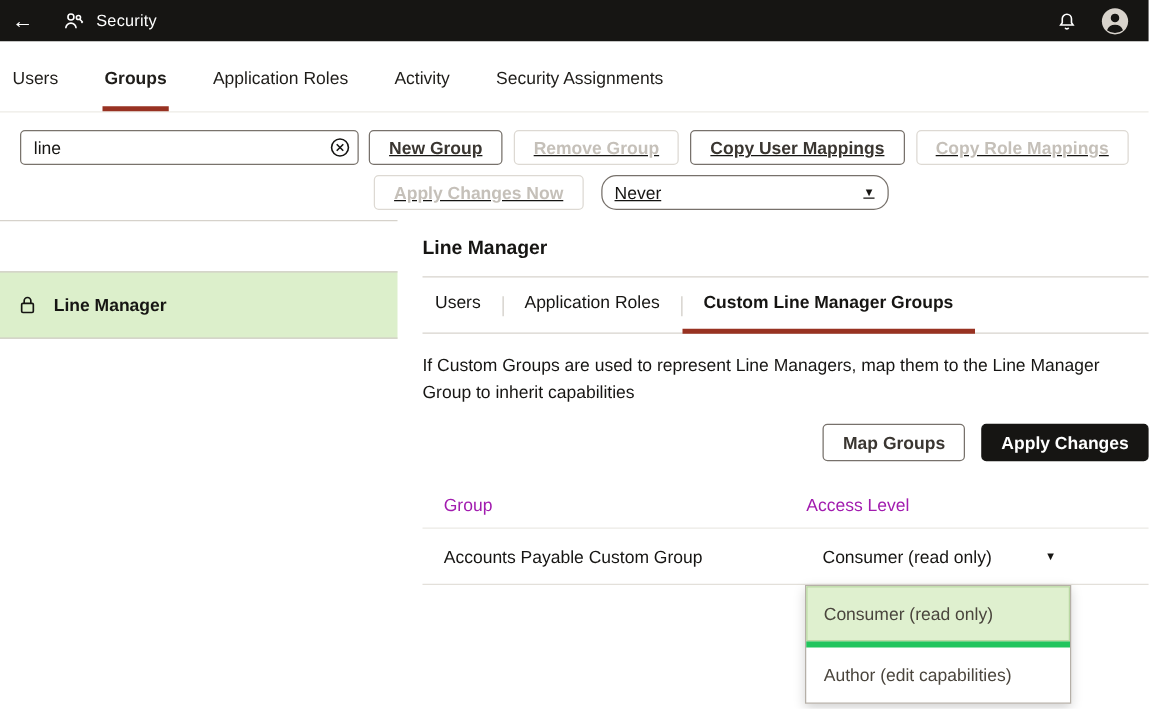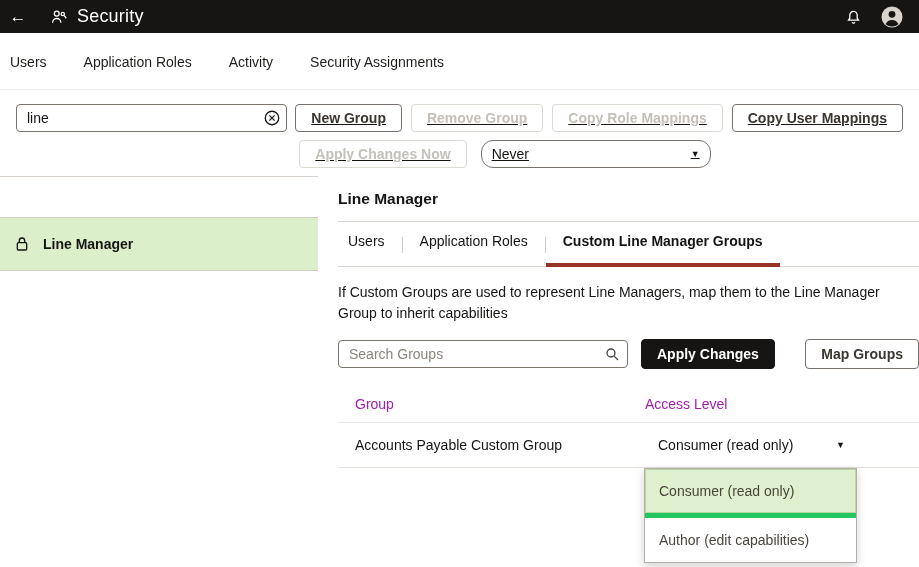--- a/index.html
+++ b/index.html
@@ -7,21 +7,21 @@
   body {
     font-family:"Liberation Sans", sans-serif;
     font-size:14px; color:#161513; background:#fff;
     overflow:hidden; position:relative;
   }
 
   
   .topbar { height:33px; background:#161513; display:flex; align-items:center; color:#fff; padding-right:6px; }
   .back-btn { width:36px; height:33px; background:none; border:none; color:#fff; font-size:17px; cursor:pointer; line-height:33px; }
   .app-icon { margin-left:14px; display:flex; align-items:center; }
-  .topbar-title { margin-left:9px; font-size:18px; letter-spacing:.2px; }
+  .topbar-title { margin-left:9px; font-size:13px; letter-spacing:.2px; }
   .topbar-spacer { flex:1; }
   .icon-btn { background:none; border:none; display:flex; align-items:center; padding:4px 9px; cursor:pointer; }
 
   
   .main-tabs { display:flex; gap:33px; padding-left:8px; border-bottom:1px solid #edebe6; height:57px; }
   .main-tab { padding:21px 2px 14px; cursor:pointer; border-bottom:4px solid transparent; color:#1f1d1a; }
   .main-tab.active { font-weight:bold; border-bottom-color:#983222; }
 
   
   .toolbar { display:flex; align-items:flex-start; padding:14px 16px 8px; }
@@ -120,41 +120,42 @@
     <svg width="24" height="24" viewBox="0 0 24 24">
       <circle cx="12" cy="12" r="10.5" fill="#d8d3cc"></circle>
       <circle cx="12" cy="9.3" r="3.4" fill="#161513"></circle>
       <path d="M5.6 19.2a6.9 6.9 0 0 1 12.8 0 10.4 10.4 0 0 1-12.8 0z" fill="#161513"></path>
     </svg>
   </button>
 </header>
 
 <nav class="main-tabs">
   <div class="main-tab">Users</div>
+  <div class="main-tab active">Groups</div>
   <div class="main-tab">Application Roles</div>
   <div class="main-tab">Activity</div>
   <div class="main-tab">Security Assignments</div>
 </nav>
 
 <div class="toolbar">
   <div class="search-box">
     <input value="line" style="">
     <span class="clear-icon">
       <svg width="18" height="18" viewBox="0 0 24 24" fill="none" stroke="#161513" stroke-width="1.7">
         <circle cx="12" cy="12" r="9"></circle>
         <path d="M8.5 8.5l7 7M15.5 8.5l-7 7"></path>
       </svg>
     </span>
   </div>
   <div class="toolbar-buttons">
     <div class="btn-row">
       <button class="btn">New Group</button>
       <button class="btn" disabled="">Remove Group</button>
+      <button class="btn">Copy User Mappings</button>
       <button class="btn" disabled="">Copy Role Mappings</button>
-      <button class="btn">Copy User Mappings</button>
     </div>
     <div class="btn-row row2">
       <button class="btn" disabled="">Apply Changes Now</button>
       <div class="select">
         <span>Never</span>
         <span class="caret">▼</span>
       </div>
     </div>
   </div>
 </div>
@@ -179,31 +180,22 @@
       <div class="subtab first">Users</div>
       <span class="vsep"></span>
       <div class="subtab">Application Roles</div>
       <span class="vsep"></span>
       <div class="subtab active">Custom Line Manager Groups</div>
     </div>
 
     <p class="description">If Custom Groups are used to represent Line Managers, map them to the Line Manager Group to inherit capabilities</p>
 
     <div class="search-row">
-      <div class="sg-box">
-        <input placeholder="Search Groups" style="">
-        <span class="mag">
-          <svg width="16" height="16" viewBox="0 0 24 24" fill="none" stroke="#454440" stroke-width="2">
-            <circle cx="10.5" cy="10.5" r="6"></circle>
-            <path d="M15.2 15.2L21 21"></path>
-          </svg>
-        </span>
-      </div>
+      <button class="btn tall map-btn">Map Groups</button>
       <button class="btn tall dark apply-btn">Apply Changes</button>
-      <button class="btn tall map-btn">Map Groups</button>
     </div>
 
     <div class="table">
       <div class="thead">
         <div class="th col1">Group</div>
         <div class="th">Access Level</div>
       </div>
       <div class="trow">
         <div class="col1">Accounts Payable Custom Group</div>
         <div class="access-cell">

